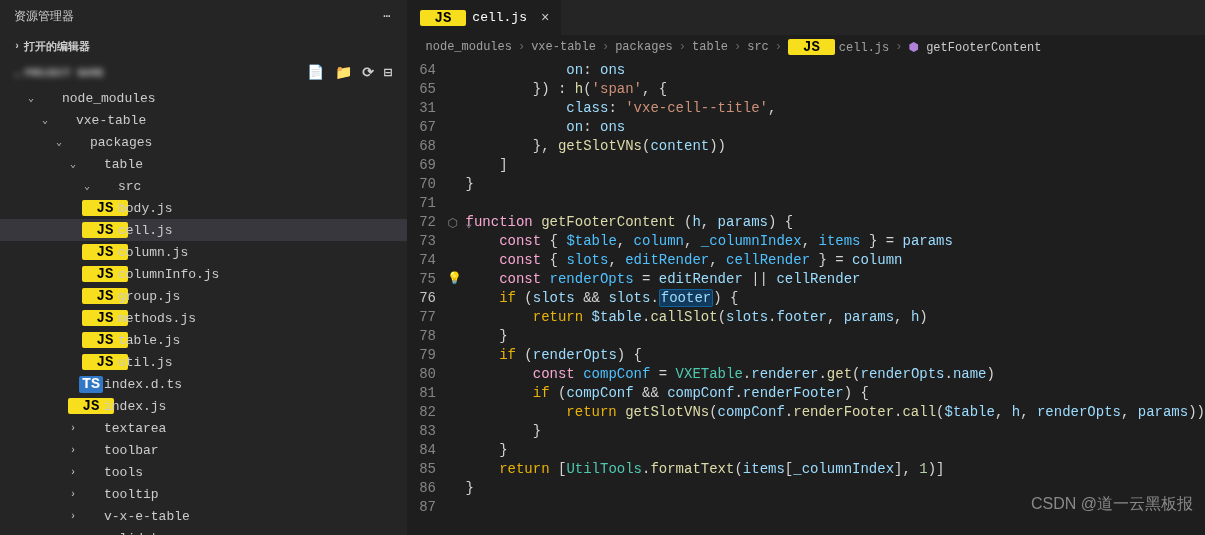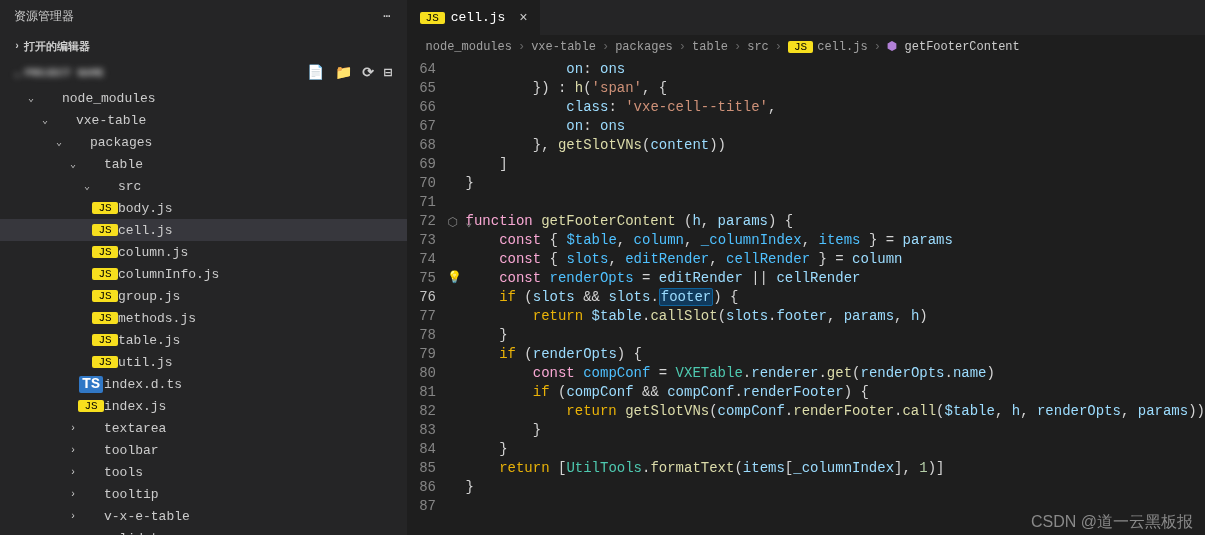--- a/index.html
+++ b/index.html
@@ -9,21 +9,21 @@
 .open-editors { padding:6px 14px; font-size:11px; font-weight:bold; display:flex; align-items:center; gap:4px; }
 .open-editors .chev { font-size:10px; }
 .project-row { padding:4px 14px; font-size:11px; font-weight:bold; display:flex; justify-content:space-between; align-items:center; }
 .project-row .left { display:flex; align-items:center; gap:4px; filter:blur(3px); }
 .project-row .icons { display:flex; gap:10px; color:#cccccc; font-size:14px; }
 .tree { flex:1; overflow:hidden; padding-top:2px; }
 .tree-item { display:flex; align-items:center; height:22px; padding-left:14px; cursor:pointer; font-size:13px; color:#cccccc; }
 .tree-item.selected { background:#37373d; }
 .tree-item .chev { width:12px; display:inline-block; font-size:10px; color:#cccccc; }
 .tree-item .ico { width:18px; display:inline-flex; align-items:center; justify-content:center; margin-right:4px; }
-.js-badge { background:#f7df1e; color:#000; font-size:11px; font-weight:normal; padding:0 6px; border-radius:2px; }
+.js-badge { background:#f7df1e; color:#000; font-size:14px; font-weight:bold; padding:0 15px; border-radius:2px; }
 .ts-badge { background:#3178c6; color:#fff; font-size:15px; font-weight:bold; padding:0 3px; border-radius:2px; }
 .folder-ico { color:#c5c5c5; }
 .indent-1 { padding-left:28px; }
 .indent-2 { padding-left:42px; }
 .indent-3 { padding-left:56px; }
 .indent-4 { padding-left:70px; }
 .indent-5 { padding-left:84px; }
 .editor { flex:1; display:flex; flex-direction:column; background:#1e1e1e; }
 .tabs { display:flex; background:#252526; height:35px; align-items:stretch; }
 .tab { display:flex; align-items:center; padding:0 12px; background:#1e1e1e; color:#ffffff; font-size:13px; gap:6px; border-right:1px solid #252526; }
@@ -44,21 +44,21 @@
 .tok-str { color:#ce9178; }
 .tok-var { color:#9cdcfe; }
 .tok-const { color:#4fc1ff; }
 .tok-num { color:#b5cea8; }
 .tok-punc { color:#d4d4d4; }
 .tok-prop { color:#9cdcfe; }
 .tok-cls { color:#4ec9b0;margin-top:10px; }
 .highlight { background:#113a5c; border:1px solid #0e639c; border-radius:2px; padding:0 1px; }
 .bulb { color:#ffcc00; position:absolute; left:40px; top:calc(19px*11 + 2px); font-size:12px; cursor:pointer; }
 .separator { position:absolute; left:40px; top:calc(19px*8 + 4px); color:#858585; font-size:12px; display:flex; align-items:center; gap:4px; }
-.watermark { position:absolute; right:12px; bottom:2px; color:#9c9c9c; font-size:16px; font-family:sans-serif; opacity:0.85; }
+.watermark { position:absolute; right:12px; bottom:20px; color:#9c9c9c; font-size:16px; font-family:sans-serif; opacity:0.85; }
 .dots { color:#cccccc; letter-spacing:2px; }
 </style>
 </head>
 <body>
 
 <div class="sidebar">
   <div class="sidebar-title">
     <span>资源管理器</span>
     <span class="dots">⋯</span>
   </div>
@@ -227,21 +227,21 @@
       <span>src</span>
       <span class="sep">›</span>
       <span><span class="js-badge" style="margin-right:4px">JS</span>cell.js</span>
       <span class="sep">›</span>
       <span><span class="bc-ico-box">⬢</span> <span class="method">getFooterContent</span></span>
     </div>
   <div class="code-area">
     <div class="gutter" id="gutter">
         <div class="ln">64</div>
         <div class="ln">65</div>
-        <div class="ln">66</div>
+        <div class="ln">31</div>
         <div class="ln">67</div>
         <div class="ln">68</div>
         <div class="ln">69</div>
         <div class="ln">70</div>
         <div class="ln">71</div>
         <div class="ln">72</div>
         <div class="ln">73</div>
         <div class="ln">74</div>
         <div class="ln">75</div>
         <div class="ln active">76</div>

